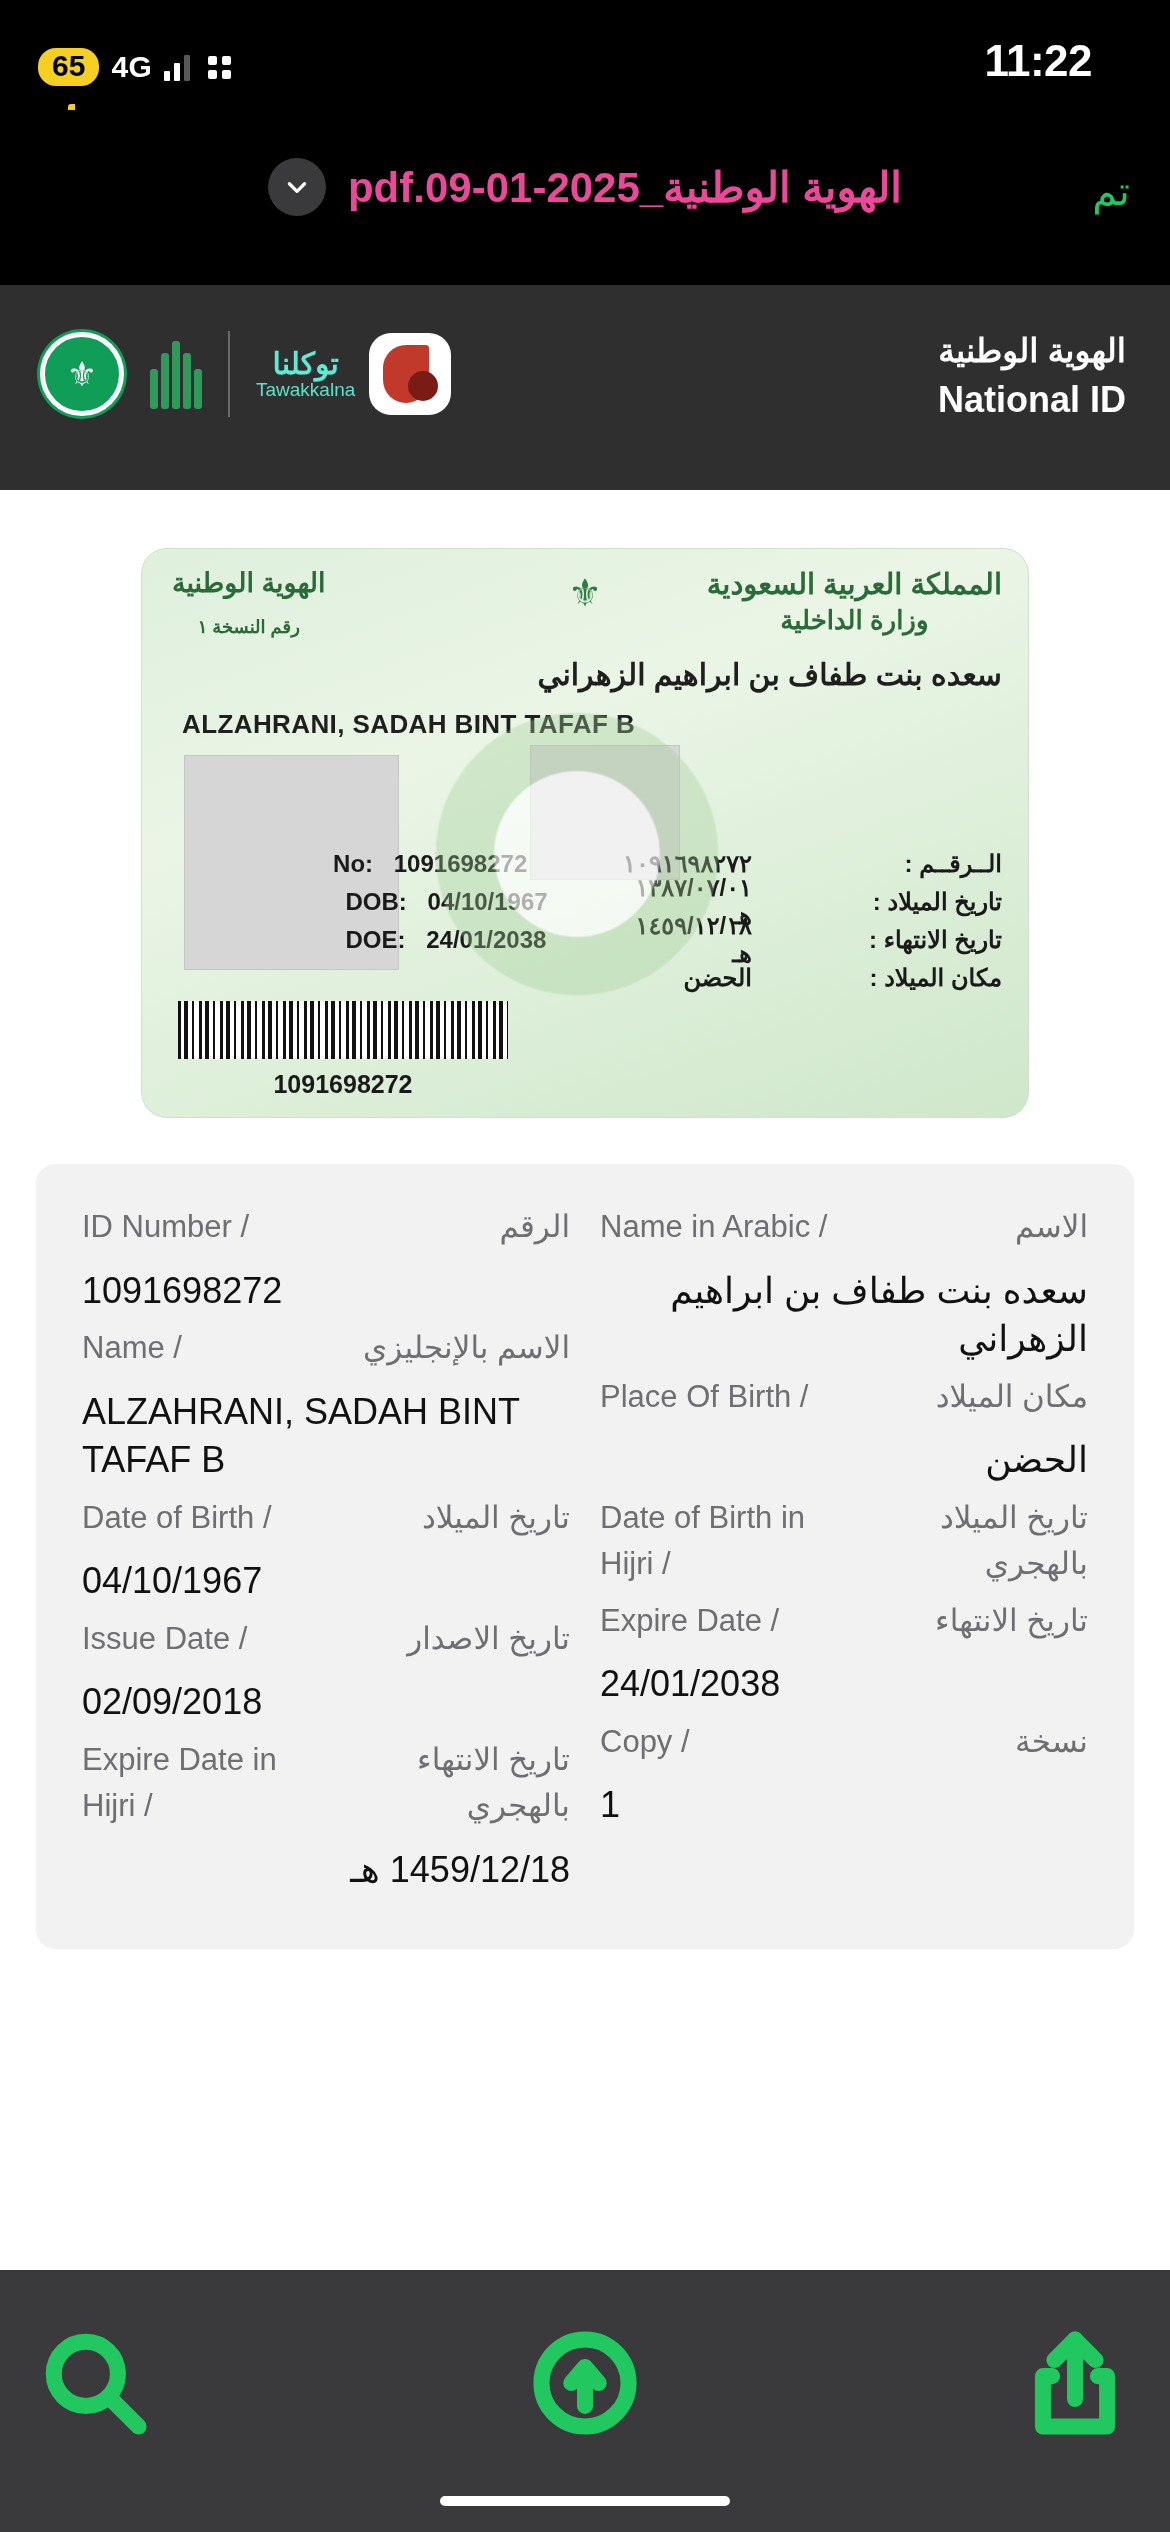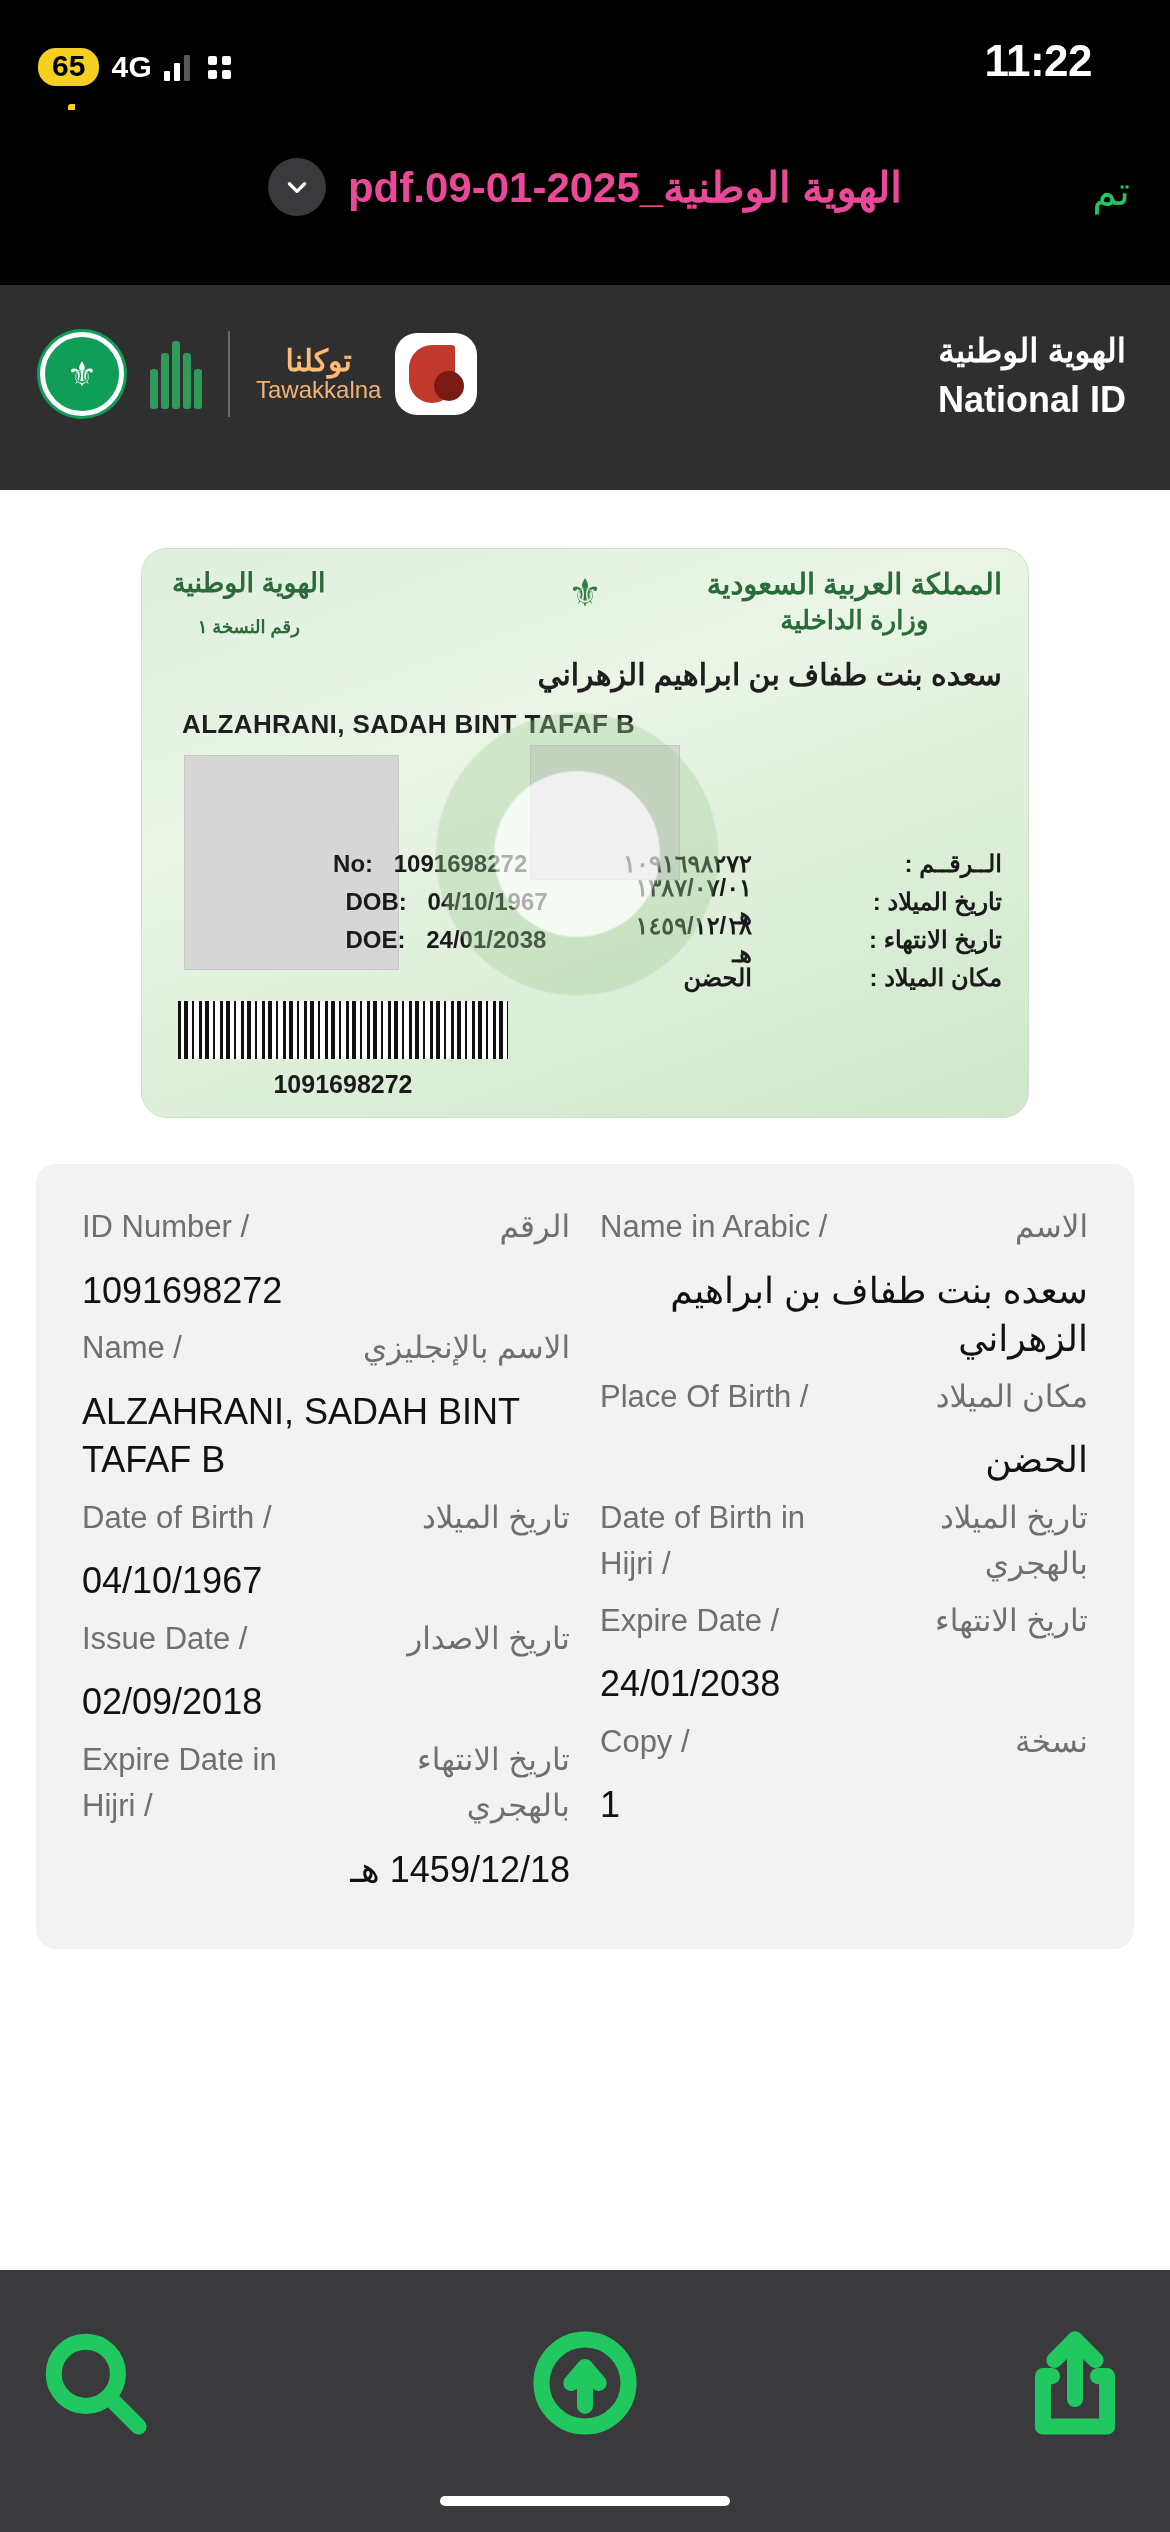--- a/index.html
+++ b/index.html
@@ -66,36 +66,36 @@
     position: absolute; top: 285px; left: 0; width: 1170px; height: 1985px;
     background: #fff; overflow: hidden;
   }
   .doc-header {
     height: 205px; background: #302f2f; position: relative;
   }
   .dh-right { position: absolute; right: 44px; top: 46px; text-align: right; color: #fff; direction: rtl; }
   .dh-ar { font-size: 33px; font-weight: 600; line-height: 1.2; }
   .dh-en { font-size: 36px; font-weight: 700; margin-top: 8px; }
   .dh-left { position: absolute; left: 40px; top: 46px; display: flex; align-items: center; gap: 26px; }
-  .tawakkalna { display: flex; align-items: center; gap: 14px; color: #fdba74; }
+  .tawakkalna { display: flex; align-items: center; gap: 14px; color: #5eead4; }
   .tw-mark {
     width: 82px; height: 82px; border-radius: 22px; background: #fff;
     position: relative; overflow: hidden; flex: none;
   }
   .tw-mark::before {
     content: ""; position: absolute; left: 14px; top: 12px;
     width: 46px; height: 58px; border-radius: 28px 4px 28px 28px;
     background: #c0392b;
   }
   .tw-mark::after {
     content: ""; position: absolute; right: 13px; bottom: 14px;
     width: 30px; height: 30px; border-radius: 50%; background: #7a1b16;
   }
   .tw-text { font-size: 30px; font-weight: 700; line-height: 1.1; direction: rtl; text-align: center; }
-  .tw-text small { display: block; font-size: 24px; font-weight: 400; opacity: .95; }
+  .tw-text small { display: block; font-size: 19px; font-weight: 400; opacity: .95; }
   .vdiv { width: 2px; height: 86px; background: #6a6a6a; }
   .moi-palm { display: flex; align-items: flex-end; gap: 3px; height: 70px; }
   .moi-palm i { display: block; width: 8px; background: #2e9b5b; border-radius: 3px; }
   .moi-palm i:nth-child(1){height:40px}
   .moi-palm i:nth-child(2){height:56px}
   .moi-palm i:nth-child(3){height:68px}
   .moi-palm i:nth-child(4){height:56px}
   .moi-palm i:nth-child(5){height:40px}
   .moi-seal {
     width: 84px; height: 84px; border-radius: 50%;

